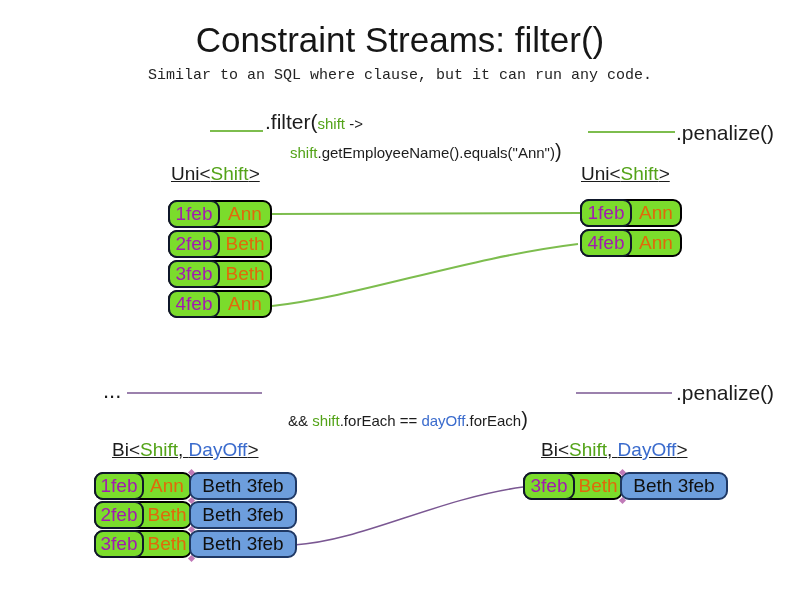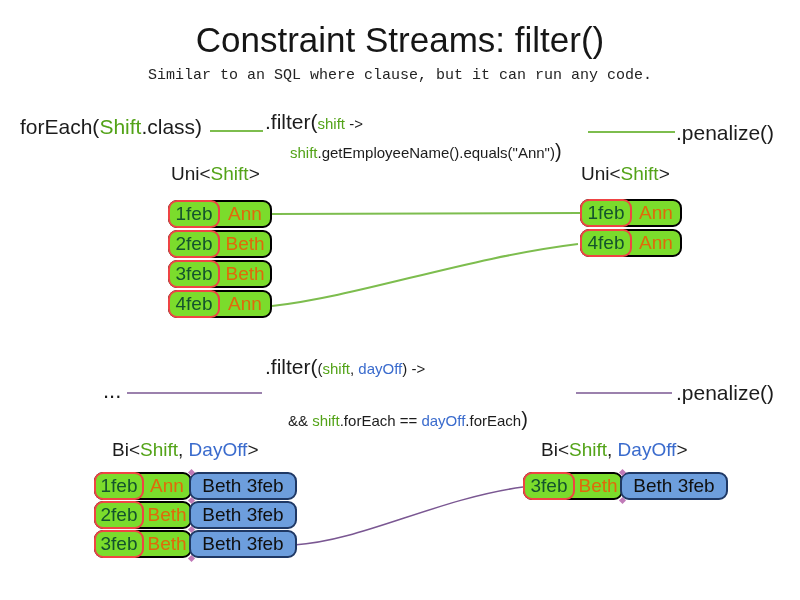--- a/index.html
+++ b/index.html
@@ -10,38 +10,38 @@
   .abs { position:absolute; white-space:nowrap; }
   .title { left:0; right:0; top:20px; text-align:center; font-size:35px; color:#161616; }
   .subtitle { left:0; right:0; top:67px; text-align:center; font-size:15px; color:#242424;font-family:Liberation Mono, monospace; }
 
   .code-big { font-size:21px; color:#1c1c1c; }
   .code-small { font-size:15px; color:#1c1c1c; }
   .tok-green { color: var(--green-text, #53a318); }
   .tok-blue  { color: var(--blue-text,  #3a6bcd); }
   .close-big { font-size:20px; color:#1c1c1c; }
 
-  .type-label { font-size:19px; color:#1c1c1c; }
+  .type-label { font-size:19px; color:#1c1c1c;text-decoration:underline; }
 
   svg.wires { position:absolute; left:0; top:0; width:800px; height:600px; }
   .wire-green  { stroke: var(--line-green, #7dbd4e); stroke-width:2; fill:none; }
   .wire-purple { stroke: var(--line-purple, #7a5792); stroke-width:1.5; fill:none; }
 
   .srow { position:absolute; display:flex; align-items:stretch; }
   .row-outer {
     display:flex; align-items:stretch; box-sizing:border-box;
     background: var(--cell-green, #7bdc2c);
     border:2px solid #000; border-radius:9px; height:28px;
   }
   .date-box {
     box-sizing:border-box; margin:-2px 0 -2px -2px; height:28px;
     background: var(--cell-green, #7bdc2c);
-    border:2px solid #ef4444; border-radius:9px;
+    border:2px solid #0f172a; border-radius:9px;
     display:flex; align-items:center; justify-content:center;
-    font-size:19px; color:#14532d;
+    font-size:19px; color:#a21caf;
   }
   .name-box {
     flex:1; display:flex; align-items:center; justify-content:center;
     font-size:19px; color: var(--orange-text, #e0690b);
   }
   .dayoff-box {
     box-sizing:border-box; margin-left:-3px; height:28px; width:108px;
     background: var(--cell-blue, #6d9edd);
     border:2px solid var(--blue-border, #1f3864); border-radius:9px;
     display:flex; align-items:center; justify-content:center;
@@ -65,21 +65,20 @@
     <line x1="272" y1="214" x2="580" y2="213" class="wire-green"></line>
     <path d="M 272 306 C 360 296, 465 258, 578 244" class="wire-green"></path>
     <line x1="127" y1="393" x2="262" y2="393" class="wire-purple"></line>
     <line x1="576" y1="393" x2="672" y2="393" class="wire-purple"></line>
     <path d="M 294 545 C 362 541, 436 499, 523 487" class="wire-purple"></path>
   </svg>
 
   <div class="abs title">Constraint Streams: filter()</div>
   <div class="abs subtitle">Similar to an SQL where clause, but it can run any code.</div>
 
-  <div class="abs code-big" style="left:20px; top:115px;"><span>forEach(</span><span class="tok-green">Shift</span><span>.class)</span></div>
 
   <div class="abs" style="left:265px; top:110px;"><span class="code-big">.filter(</span><span class="code-small tok-green">shift</span><span class="code-small"> -&gt;</span></div>
 
   <div class="abs" style="left:290px; top:140px;"><span class="code-small tok-green">shift</span><span class="code-small">.getEmployeeName().equals("Ann")</span><span class="close-big">)</span></div>
 
   <div class="abs code-big" style="left:676px; top:121px;">.penalize()</div>
 
   <div class="abs type-label" style="left:171px; top:163px;"><span>Uni&lt;</span><span class="tok-green">Shift</span><span>&gt;</span></div>
   <div class="abs type-label" style="left:581px; top:163px;"><span>Uni&lt;</span><span class="tok-green">Shift</span><span>&gt;</span></div>
 
@@ -116,21 +115,20 @@
     </div>
   <div class="srow" style="left:580px; top:229px;">
       <div class="row-outer w102">
         <div class="date-box d52">4feb</div>
         <div class="name-box">Ann</div>
       </div>
     </div>
 
   <div class="abs" style="left:103px; top:378px; font-size:22px;">...</div>
 
-  <div class="abs" style="left:265px; top:355px;"><span class="code-big">.filter(</span><span class="code-small">(</span><span class="code-small tok-green">shift</span><span class="code-small">, </span><span class="code-small tok-blue">dayOff</span><span class="code-small">) -&gt;</span></div>
 
 
   <div class="abs" style="left:288px; top:408px;"><span class="code-small">&amp;&amp; </span><span class="code-small tok-green">shift</span><span class="code-small">.forEach == </span><span class="code-small tok-blue">dayOff</span><span class="code-small">.forEach</span><span class="close-big">)</span></div>
 
   <div class="abs code-big" style="left:676px; top:381px;">.penalize()</div>
 
   <div class="abs type-label" style="left:112px; top:439px;"><span>Bi&lt;</span><span class="tok-green">Shift</span><span>, </span><span class="tok-blue">DayOff</span><span>&gt;</span></div>
   <div class="abs type-label" style="left:541px; top:439px;"><span>Bi&lt;</span><span class="tok-green">Shift</span><span>, </span><span class="tok-blue">DayOff</span><span>&gt;</span></div>
 
   <div class="srow" style="left:94px; top:472px;">

